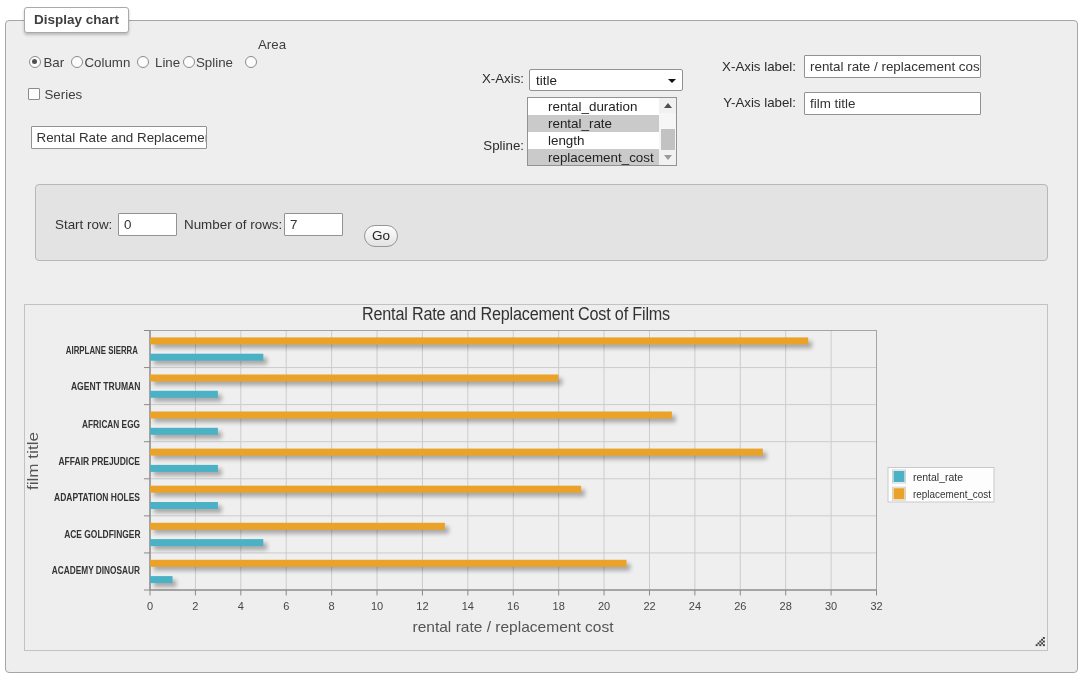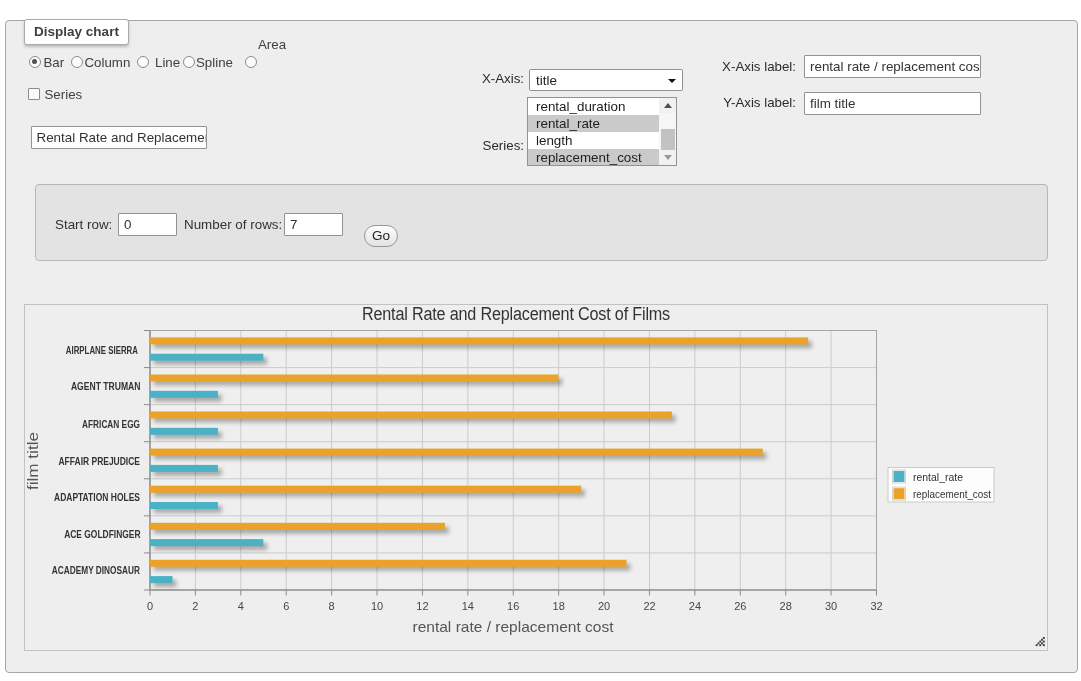--- a/index.html
+++ b/index.html
@@ -1,30 +1,30 @@
 <!DOCTYPE html>
 <html><head><meta charset="utf-8"><style>
 * { box-sizing: border-box; }
 html,body { margin:0; padding:0; background:#fff; }
 body { width:1081px; height:681px; position:relative; font-family:"Liberation Sans",sans-serif; color:#333; overflow:hidden; }
 .abs { position:absolute; }
 .fs { left:5px; top:19.5px; width:1073px; height:653px; background:#eee; border:1px solid #a6a6a6; border-radius:4px; }
-.leg { left:24px; top:7px; width:105px; height:26px; background:#fff; border:1px solid #a9a9a9; border-radius:3px; box-shadow:0 2px 3px rgba(0,0,0,0.22); font-size:13.5px; font-weight:bold; color:#3f3f3f; text-align:center; line-height:24px; z-index:3;margin-top:12px; }
+.leg { left:24px; top:7px; width:105px; height:26px; background:#fff; border:1px solid #a9a9a9; border-radius:3px; box-shadow:0 2px 3px rgba(0,0,0,0.22); font-size:13.5px; font-weight:bold; color:#3f3f3f; text-align:center; line-height:24px; z-index:3; }
 .radio { position:absolute; width:12px; height:12px; border:1px solid #8b8b8b; border-radius:50%; background:#fcfcfc; }
 .rdot { position:absolute; left:2.5px; top:2.5px; width:5px; height:5px; border-radius:50%; background:#505050; }
 .lbl16 { position:absolute; font-size:13.3px; color:#404040; white-space:nowrap; }
 .rlab { position:absolute; font-size:13.3px; color:#2b2b2b; white-space:nowrap; text-align:right; width:130px; }
 .cb { position:absolute; width:12px; height:12px; border:1px solid #8b8b8b; background:#fcfcfc; border-radius:1px; }
 .inp { position:absolute; background:#fff; border:1px solid #929292; font-size:13.4px; color:#333; white-space:nowrap; overflow:hidden; line-height:21px; padding-left:5px; border-radius:1px; }
 .sel { position:absolute; background:#fff; border:1px solid #929292; font-size:13.4px; color:#222; border-radius:2px;margin-top:12px; }
 .panel { left:35px; top:183.5px; width:1013px; height:77px; background:#e3e3e3; border:1px solid #b7b7b7; border-radius:4px; }
 .lbl13 { position:absolute; font-size:13.4px; color:#333; white-space:nowrap; }
 .go { position:absolute; left:364px; top:213px; width:34px; height:22px; border:1px solid #979797; border-radius:11px; background:linear-gradient(#fefefe,#e2e2e2); font-size:13.5px; color:#222; text-align:center; line-height:20px;margin-top:12px; }
 .chart { left:24px; top:304px; width:1024px; height:347px; border:1px solid #c2c2c2; }
-.opt { position:absolute; left:0; width:131px; height:17px; line-height:17px; padding-left:8px; font-size:13.4px; color:#222; white-space:nowrap; }
+.opt { position:absolute; left:0; width:131px; height:17px; line-height:17px; padding-left:20px; font-size:13.4px; color:#222; white-space:nowrap; }
 .osel { background:#cacaca; }
 .sb { position:absolute; right:0; top:0; width:17px; height:67px; background:#f6f6f6; }
 .sbtn { position:absolute; left:0; width:17px; height:15px; background:#f1f1f1; }
 .tri-up { position:absolute; left:4.5px; top:5px; width:0; height:0; border-left:4px solid transparent; border-right:4px solid transparent; border-bottom:5px solid #4f4f4f; }
 .tri-dn { position:absolute; left:4.5px; top:5px; width:0; height:0; border-left:4px solid transparent; border-right:4px solid transparent; border-top:5px solid #9a9a9a; }
 .thumb { position:absolute; left:1.5px; width:14px; background:#c2c2c2; }
 </style></head><body>
 <div class="abs fs"></div>
 <div class="abs leg">Display chart</div>
 
@@ -60,21 +60,21 @@
   <div class="sb">
     <div class="sbtn" style="top:0">
         <span class="tri-up"></span>
       </div>
     <div class="thumb" style="top:31px;height:23px"></div>
     <div class="sbtn" style="bottom:0;top:auto">
         <span class="tri-dn"></span>
       </div>
   </div>
 </div>
-<span class="rlab" style="left:394px;top:138px">Series:</span>
+<span class="rlab" style="left:394px;top:138px">Spline:</span>
 
 <span class="rlab" style="left:666px;top:58.5px">X-Axis label:</span>
 <div class="inp" style="left:804px;top:55px;width:177px;height:23px">rental rate / replacement cost</div>
 <span class="rlab" style="left:666px;top:94.5px">Y-Axis label:</span>
 <div class="inp" style="left:804px;top:91.5px;width:177px;height:23px">film title</div>
 
 <div class="abs panel"></div>
 <span class="lbl13" style="left:55px;top:217px">Start row:</span>
 <div class="inp" style="left:118px;top:212.5px;width:59px;height:23px">0</div>
 <span class="lbl13" style="left:184px;top:217px">Number of rows:</span>

